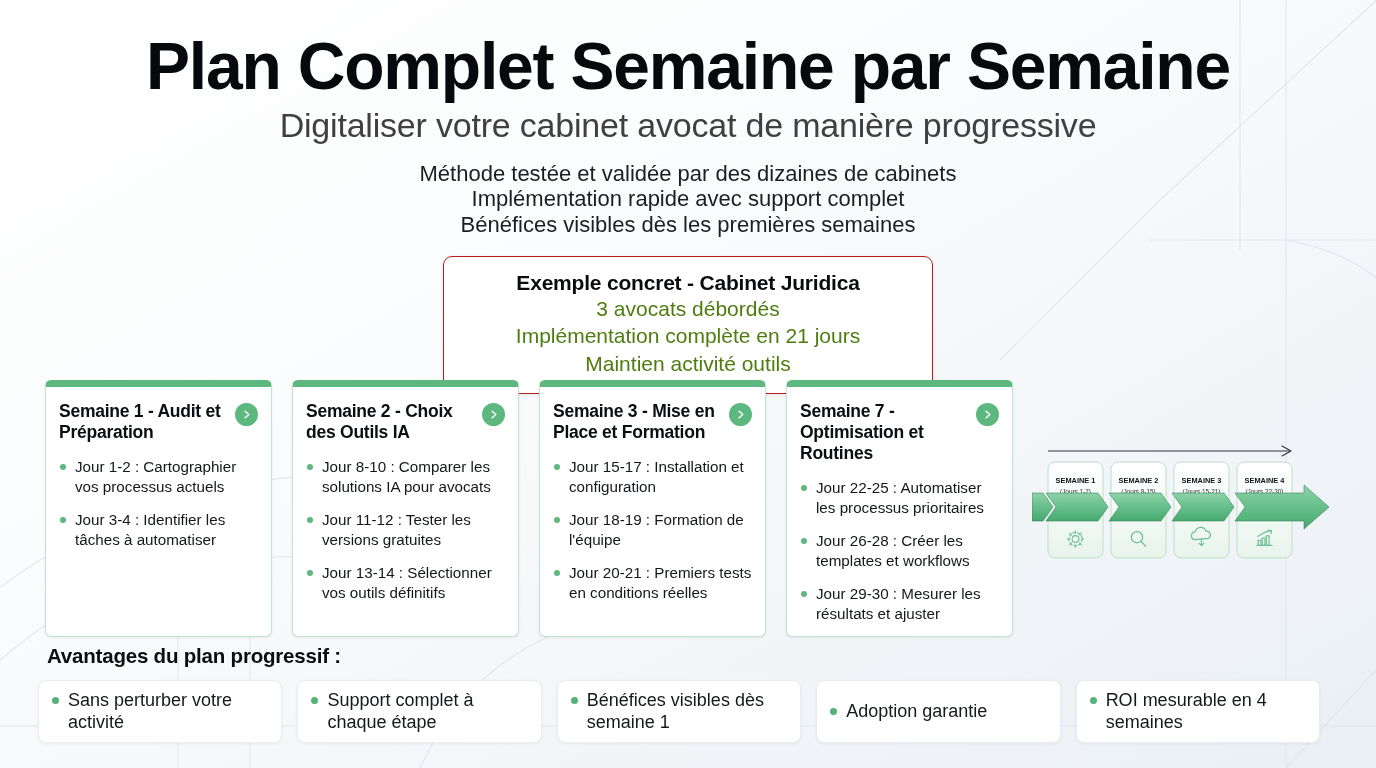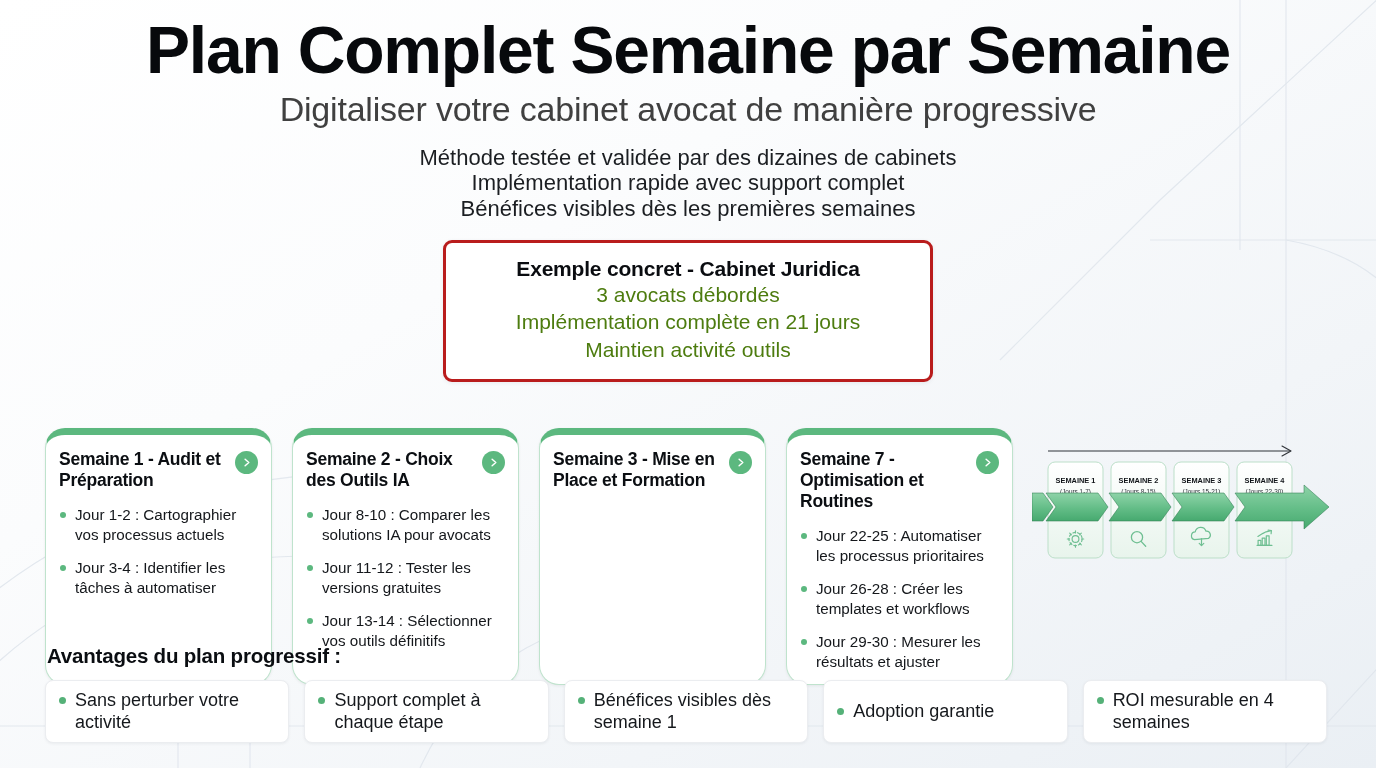--- a/index.html
+++ b/index.html
@@ -29,21 +29,21 @@
   }
 
   #page {
     position: relative;
     z-index: 1;
     width: 1376px;
     height: 768px;
   }
 
   
-  .header { text-align: center; padding-top: 16px; }
+  .header { text-align: center; padding-top: 32px; }
 
   .main-title {
     font-size: 66px;
     font-weight: 700;
     letter-spacing: -1.2px;
     line-height: 1.06;
     color: #07090c;
   }
 
   .subtitle {
@@ -60,21 +60,21 @@
     line-height: 1.16;
     color: #1b1e22;
   }
   .intro-lines .line { display: block; }
 
   
   .example-box {
     width: 490px;
     margin: 18px auto 0 auto;
     background: #ffffff;
-    border: 3px solid #b91c1c;
+    border: 1px solid #b91c1c;
     border-radius: 9px;
     box-shadow: 0 1px 4px rgba(25,35,55,.07);
     padding: 14px 18px 15px 18px;
     text-align: center;
   }
   .example-title {
     font-size: 21px;
     font-weight: 700;
     color: #0a0c10;
     letter-spacing: -0.2px;
@@ -94,25 +94,24 @@
     width: 968px;
     display: flex;
     gap: 20px;
   }
 
   .week-card {
     flex: 1 1 0;
     background: #ffffff;
     border: 1px solid #bfe3cd;
     border-top: 7px solid #5cb87f;
-    border-radius: 20px;
+    border-radius: 6px;
     box-shadow: 0 1px 3px rgba(25,45,35,.07);
     padding: 14px 13px 12px 13px;
     min-height: 246px;
-    margin-top: 48px;
   }
 
   .week-head {
     display: flex;
     align-items: flex-start;
     justify-content: space-between;
     gap: 4px;
   }
   .week-title {
     font-size: 17.5px;
@@ -173,21 +172,21 @@
     left: 47px;
     top: 644px;
     font-size: 20.5px;
     font-weight: 700;
     color: #0a0d11;
     letter-spacing: -0.2px;
   }
 
   .adv-row {
     position: absolute;
-    left: 45px;
+    left: 38px;
     top: 680px;
     width: 1282px;
     display: flex;
     gap: 15px;
   }
   .adv-chip {
     flex: 1 1 0;
     background: #ffffff;
     border: 1px solid #ebedf0;
     border-radius: 8px;
@@ -290,20 +289,25 @@
 
     <div class="week-card">
       <div class="week-head">
         <div class="week-title">Semaine 3 - Mise en Place et Formation</div>
         <span class="chevron-badge">
           <svg width="11" height="11" viewBox="0 0 24 24" fill="none" stroke="#ffffff" stroke-width="3.2" stroke-linecap="round" stroke-linejoin="round">
               <polyline points="9 5 17 12 9 19"></polyline>
             </svg>
         </span>
       </div>
+      <ul class="week-items">
+        <li>Jour 15-17 : Installation et configuration</li>
+        <li>Jour 18-19 : Formation de l'équipe</li>
+        <li>Jour 20-21 : Premiers tests en conditions réelles</li>
+      </ul>
     </div>
 
     <div class="week-card">
       <div class="week-head">
         <div class="week-title">Semaine 7 - Optimisation et Routines</div>
         <span class="chevron-badge">
           <svg width="11" height="11" viewBox="0 0 24 24" fill="none" stroke="#ffffff" stroke-width="3.2" stroke-linecap="round" stroke-linejoin="round">
               <polyline points="9 5 17 12 9 19"></polyline>
             </svg>
         </span>

